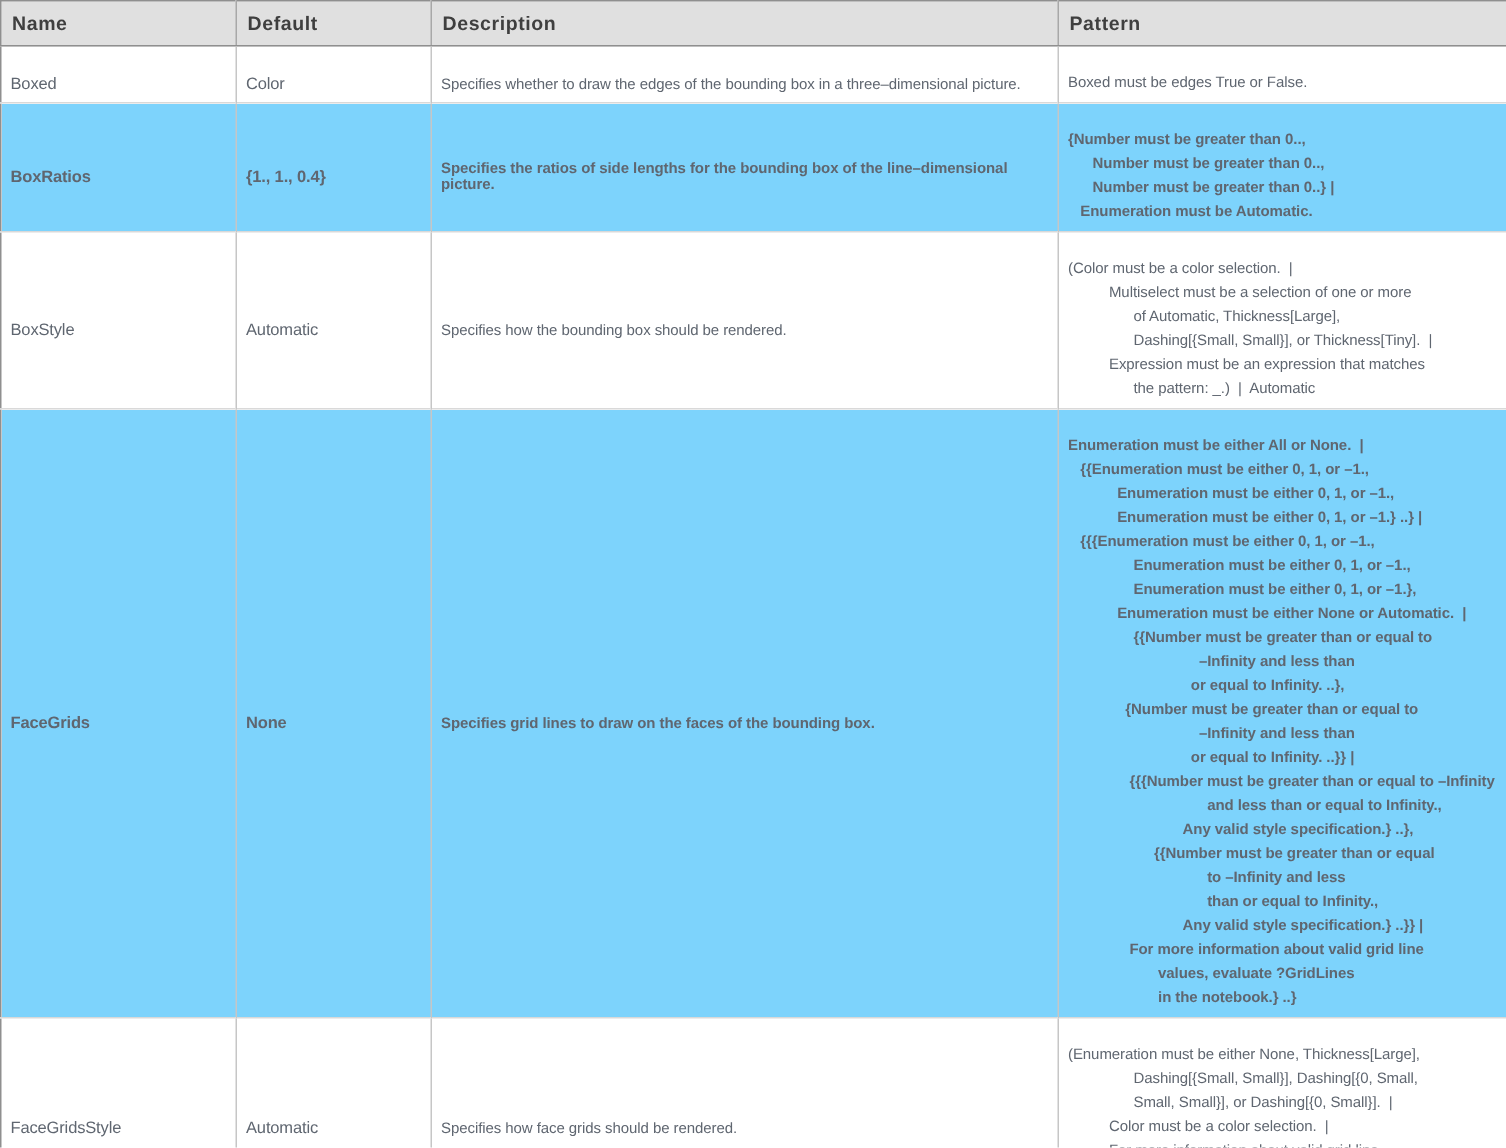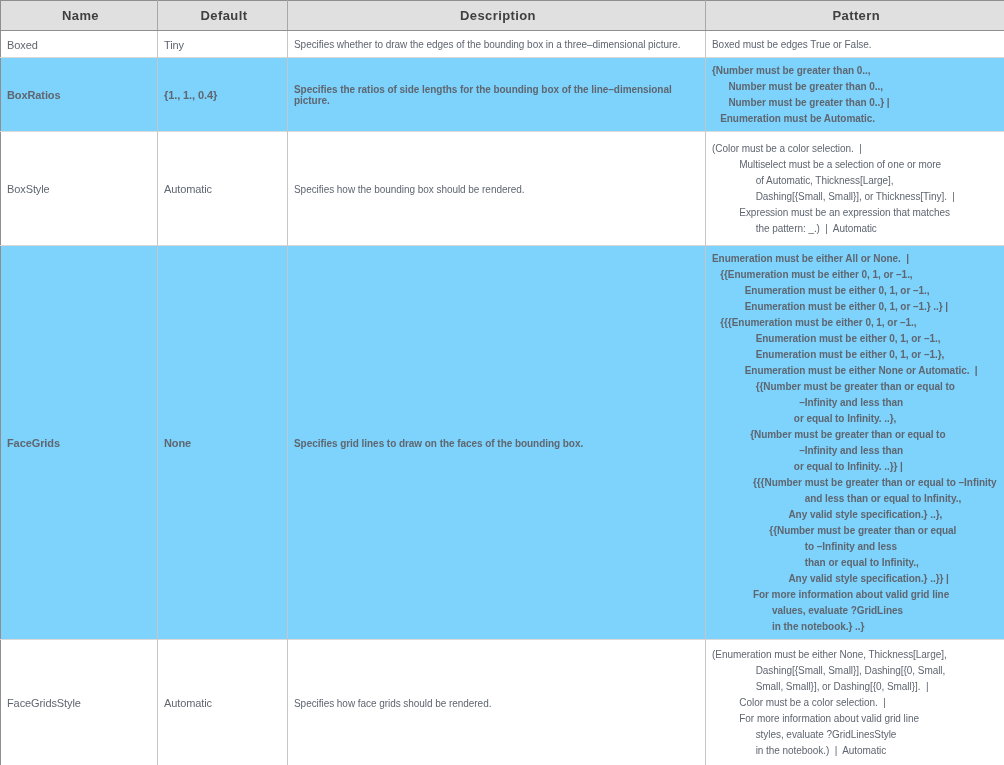--- a/index.html
+++ b/index.html
@@ -23,31 +23,31 @@
   col.c-default { width: 130px; }
   col.c-desc { width: 418px; }
   col.c-pattern { width: 299px; }
 
   th {
     background: #e0e0e0;
     color: #3f3f3f;
     font-size: 13px;
     font-weight: bold;
     letter-spacing: 0.4px;
-    text-align: center;
+    text-align: left;
     vertical-align: middle;
     height: 29px;
     padding: 0 4px 0 7px;
     border-left: 1px solid #a8a8a8;
     border-bottom: 1px solid #8f8f8f;
   }
   td {
     color: #5f6670;
     vertical-align: middle;
-    padding: 5px 2px 4px 6px;
+    padding: 17px 2px 4px 6px;
     border-left: 1px solid #c6c6c6;
     border-top: 1px solid #d9d9d9;
     overflow: hidden;
   }
   th:first-child, td:first-child { border-left: none; }
 
   tr.stripe td { background: #7dd3fc; font-weight: bold; }
 
   td.name-cell, td.default-cell {
     font-size: 11px;
@@ -85,21 +85,21 @@
     <tr class="r-header">
       <th>Name</th>
       <th>Default</th>
       <th>Description</th>
       <th>Pattern</th>
     </tr>
   </thead>
   <tbody>
     <tr class="r0">
       <td class="name-cell">Boxed</td>
-      <td class="default-cell">Tiny</td>
+      <td class="default-cell">Color</td>
       <td class="desc-cell">Specifies whether to draw the edges of the bounding box in a three–dimensional picture.</td>
       <td class="pattern-cell">Boxed must be edges True or False.</td>
     </tr>
     <tr class="r1 stripe">
       <td class="name-cell">BoxRatios</td>
       <td class="default-cell">{1., 1., 0.4}</td>
       <td class="desc-cell">Specifies the ratios of side lengths for the bounding box of the line–dimensional picture.</td>
       <td class="pattern-cell">{Number must be greater than 0..,
       Number must be greater than 0..,
       Number must be greater than 0..} |

